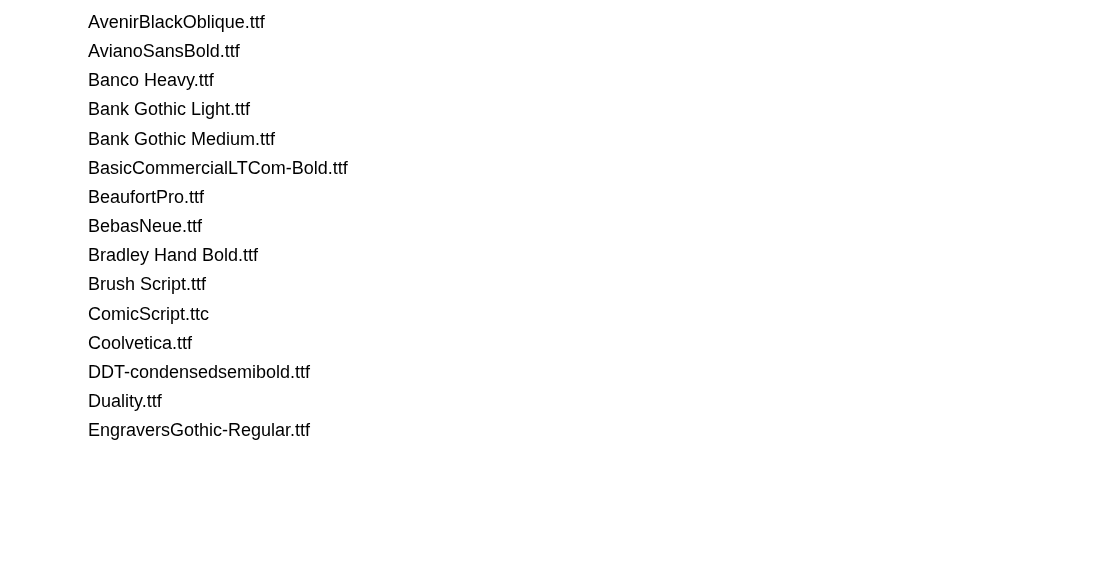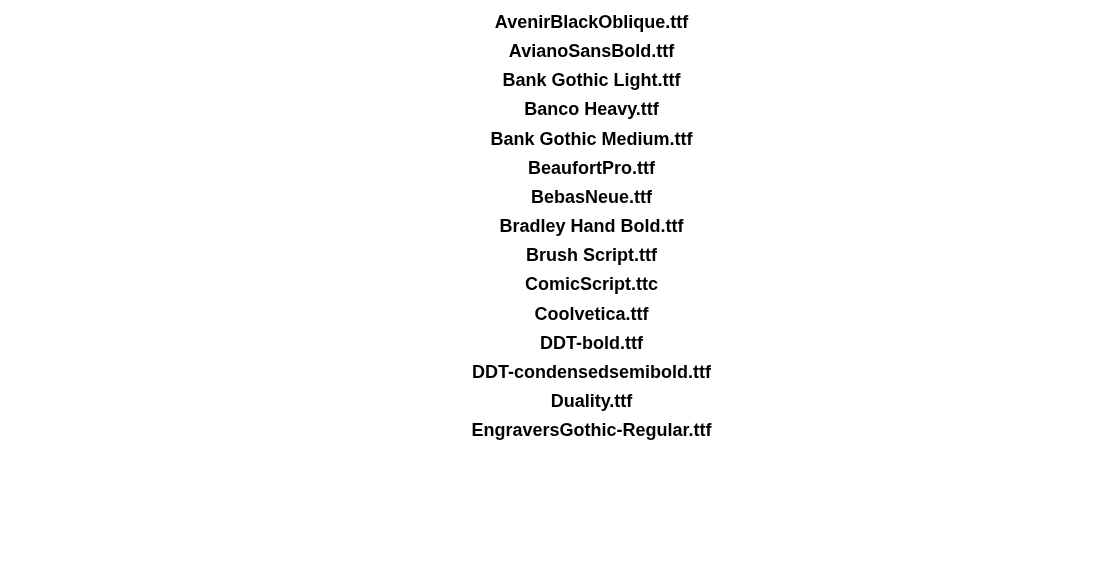--- a/index.html
+++ b/index.html
@@ -13,41 +13,40 @@
       padding: 8px 0 0 88px;
       width: 1095px;
       height: 585px;
       overflow: hidden;
     }
     .file-list {
       display: flex;
       flex-direction: column;
     }
     .file-item {
-      font-weight: bold;
+      font-weight: normal;
       font-size: 18px;
       color: #000000;
       line-height: 1.62;
       cursor: pointer;
       white-space: nowrap;
-      text-align: center;
     }
   </style>
 </head>
 <body>
 
 <div class="file-list">
   <a class="file-item">AvenirBlackOblique.ttf</a>
   <a class="file-item">AvianoSansBold.ttf</a>
+  <a class="file-item">Banco Heavy.ttf</a>
   <a class="file-item">Bank Gothic Light.ttf</a>
-  <a class="file-item">Banco Heavy.ttf</a>
   <a class="file-item">Bank Gothic Medium.ttf</a>
+  <a class="file-item">BasicCommercialLTCom-Bold.ttf</a>
   <a class="file-item">BeaufortPro.ttf</a>
   <a class="file-item">BebasNeue.ttf</a>
   <a class="file-item">Bradley Hand Bold.ttf</a>
   <a class="file-item">Brush Script.ttf</a>
   <a class="file-item">ComicScript.ttc</a>
   <a class="file-item">Coolvetica.ttf</a>
-  <a class="file-item">DDT-bold.ttf</a>
   <a class="file-item">DDT-condensedsemibold.ttf</a>
   <a class="file-item">Duality.ttf</a>
   <a class="file-item">EngraversGothic-Regular.ttf</a>
 </div>
 
 </body></html>

